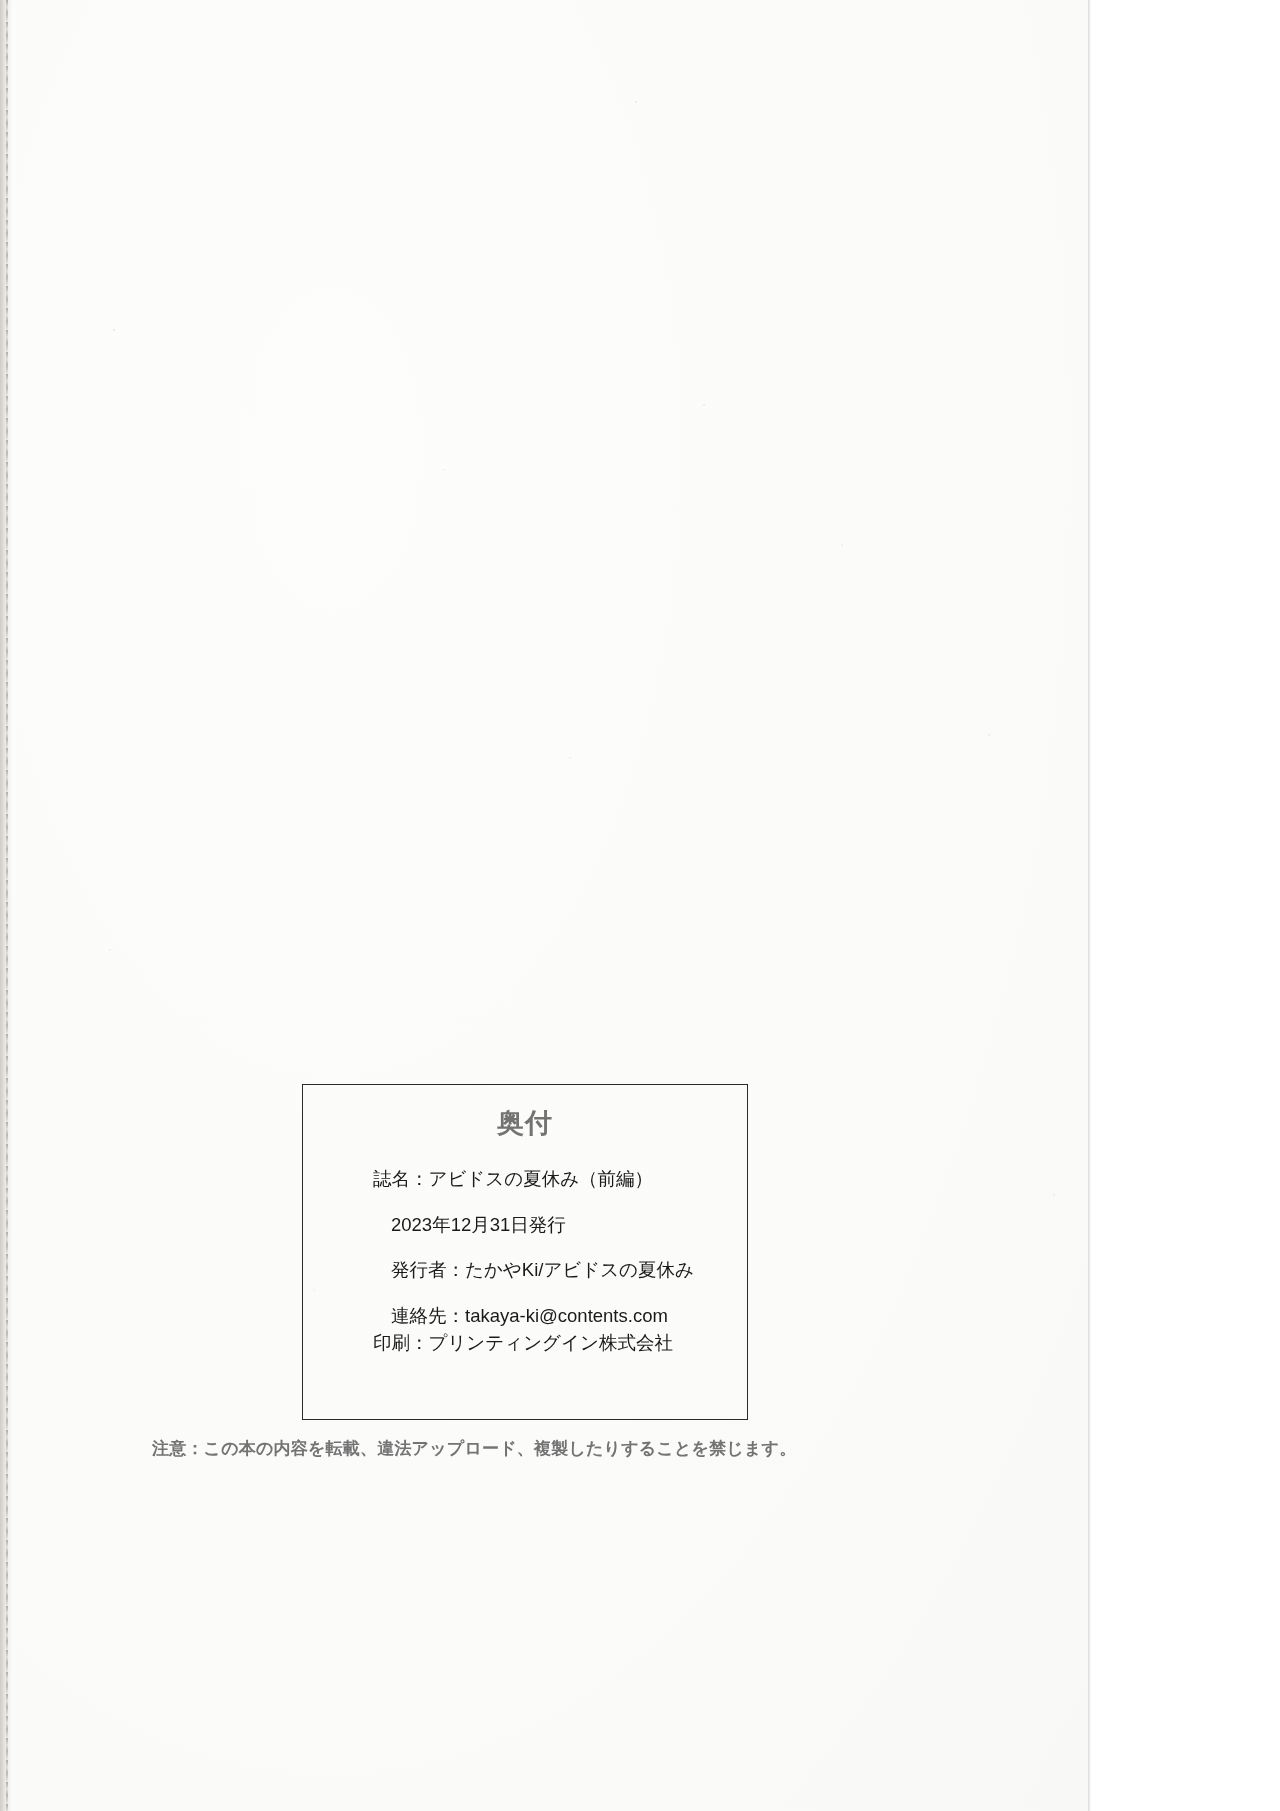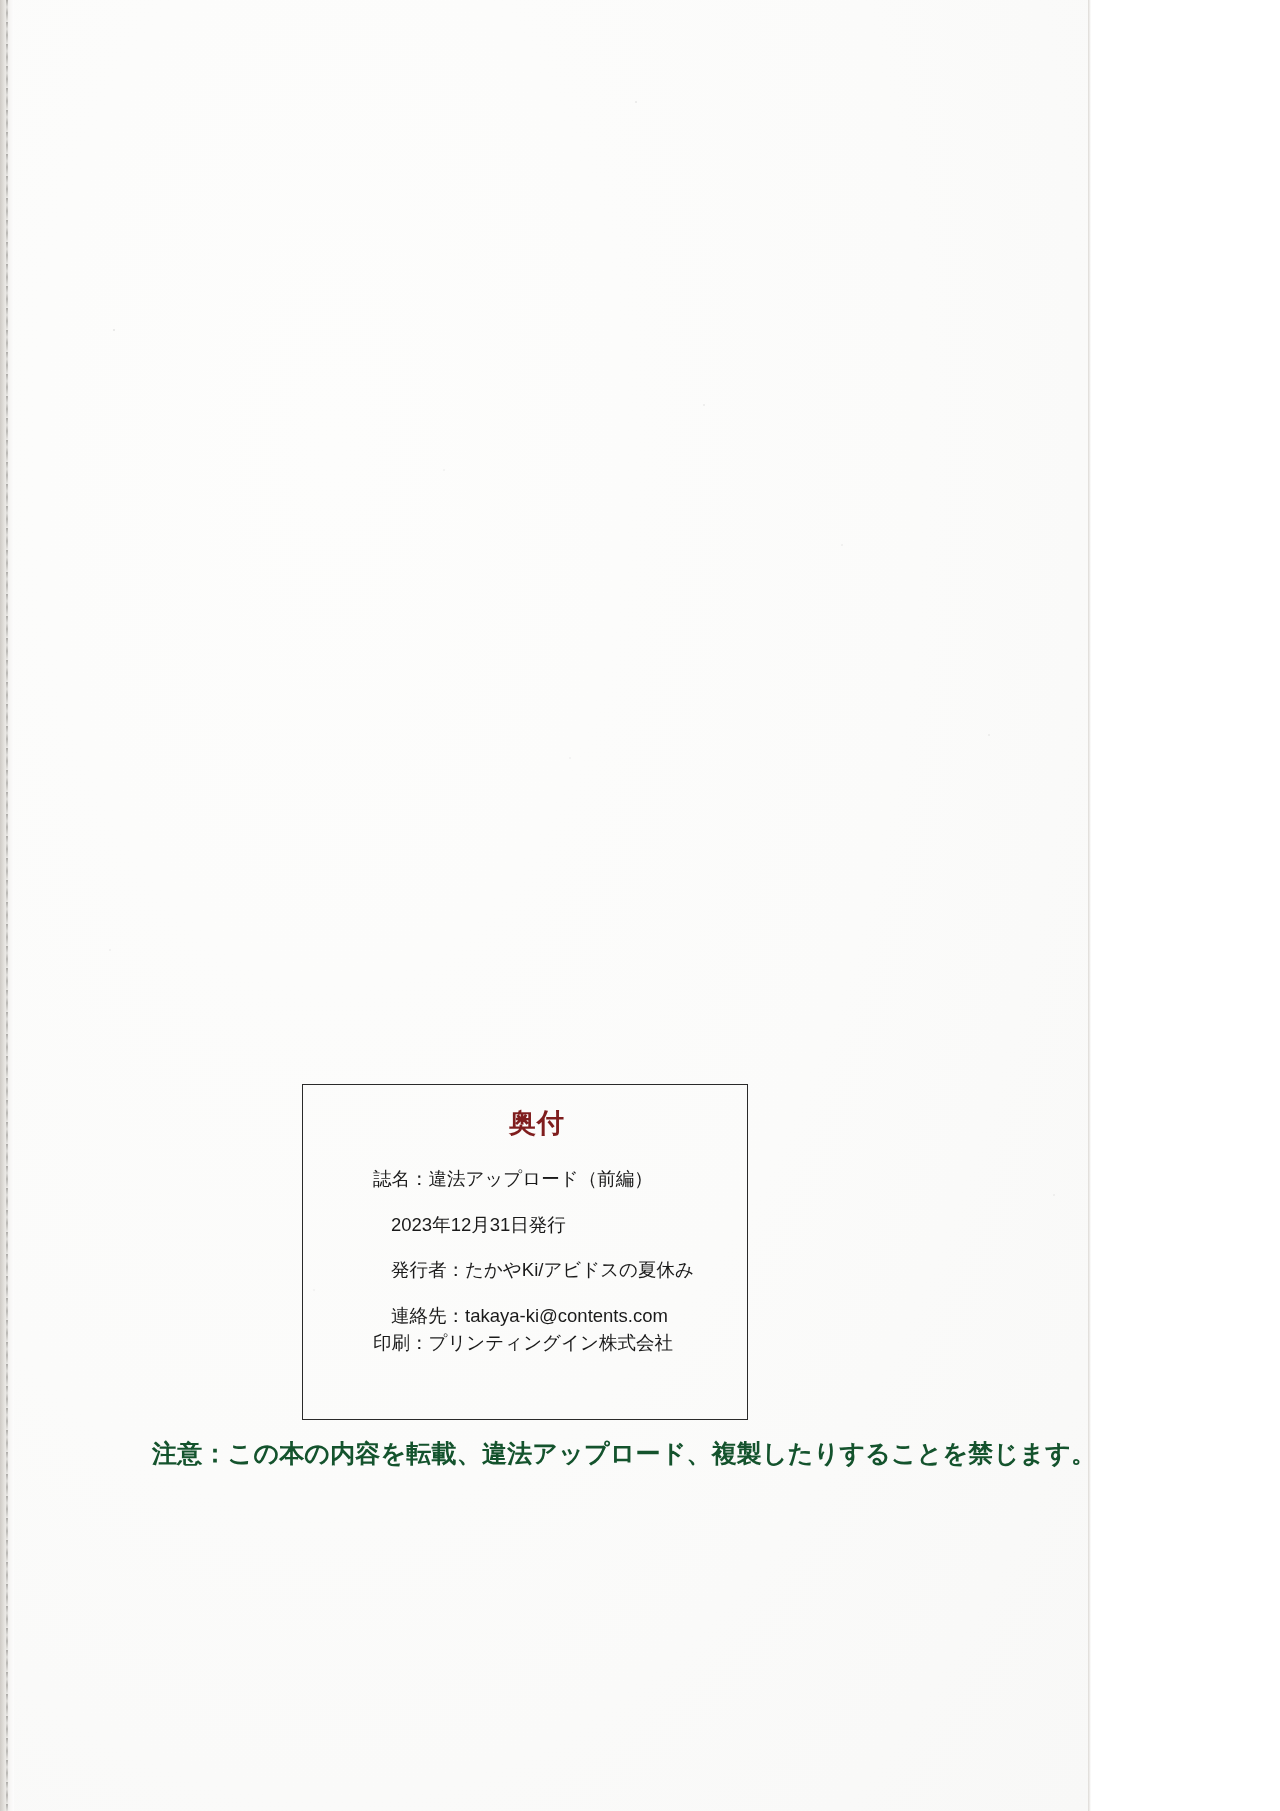--- a/index.html
+++ b/index.html
@@ -109,28 +109,28 @@
     left: 302px;
     top: 1084px;
     width: 446px;
     height: 336px;
     border: 1px solid #2a2a2a;
     box-sizing: border-box;
     background: transparent;
   }
   .colophon-title {
     position: absolute;
-    left: 12px;
+    left: 0;
     top: 20px;
     width: 100%;
     text-align: center;
     font-size: 27px;
     font-weight: 700;
     letter-spacing: 1px;
-    color: #7f1d1d;
+    color: #737373;
   }
   .colophon-lines {
     position: absolute;
     left: 70px;
     top: 82px;
     width: 370px;
   }
   .colophon-lines .line {
     font-size: 18.5px;
     line-height: 1.28;
@@ -141,24 +141,24 @@
   .gap-sm { margin-top: 3px; }
 
   
   .attention {
     position: absolute;
     left: 152px;
     top: 1437px;
     width: 940px;
   }
   .attention-jp {
-    font-size: 25px;
+    font-size: 17px;
     font-weight: 700;
     letter-spacing: 0.2px;
-    color: #14532d;
+    color: #737373;
     white-space: nowrap;
   }
   .attention-en {
     margin-top: 18px;
     font-family: "DejaVu Sans Mono", monospace;
     font-size: 19.5px;
     font-weight: 700;
     letter-spacing: 0px;
     color: #111111;
     white-space: nowrap;
@@ -170,21 +170,21 @@
 <div class="page">
 
   <div class="paper"></div>
   <div class="speckles"></div>
   <div class="edge-left"></div>
   <div class="gutter-right"></div>
 
   <div class="colophon">
     <div class="colophon-title">奥付</div>
     <div class="colophon-lines">
-      <div class="line">誌名：違法アップロード（前編）</div>
+      <div class="line">誌名：アビドスの夏休み（前編）</div>
       <div class="line gap-lg">2023年12月31日発行</div>
       <div class="line gap-lg">発行者：たかやKi/アビドスの夏休み</div>
       <div class="line gap-lg">連絡先：takaya-ki@contents.com</div>
       <div class="line gap-sm">印刷：プリンティングイン株式会社</div>
     </div>
   </div>
 
   <div class="attention">
     <div class="attention-jp">注意：この本の内容を転載、違法アップロード、複製したりすることを禁じます。</div>
   </div>

